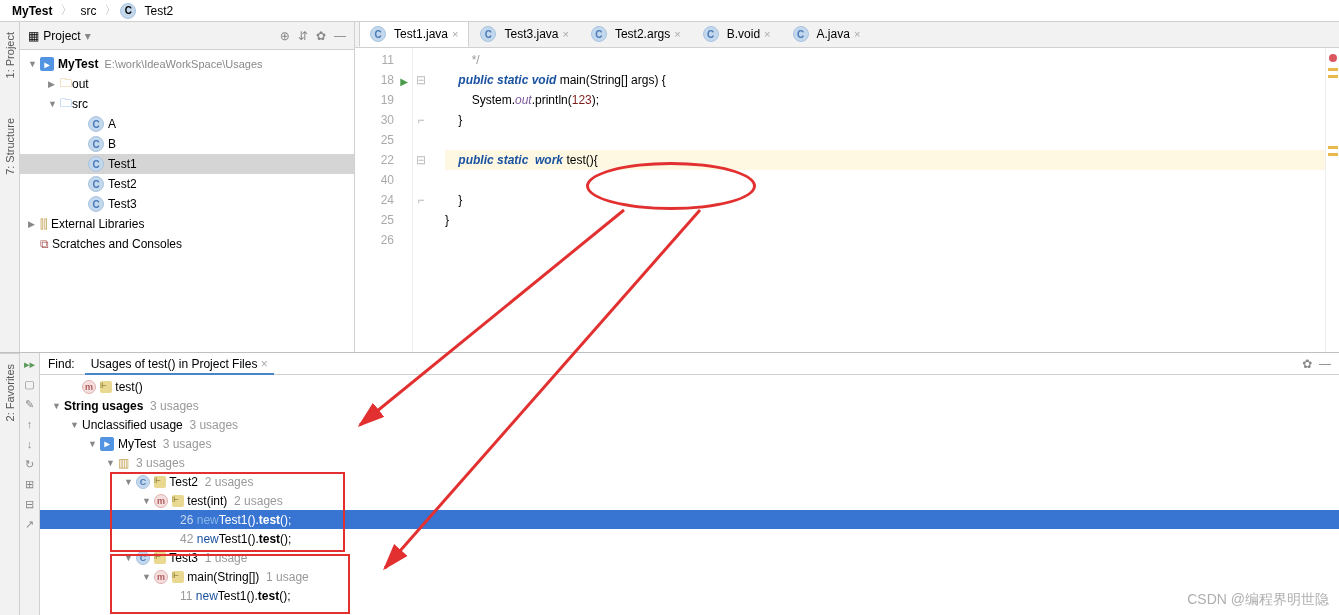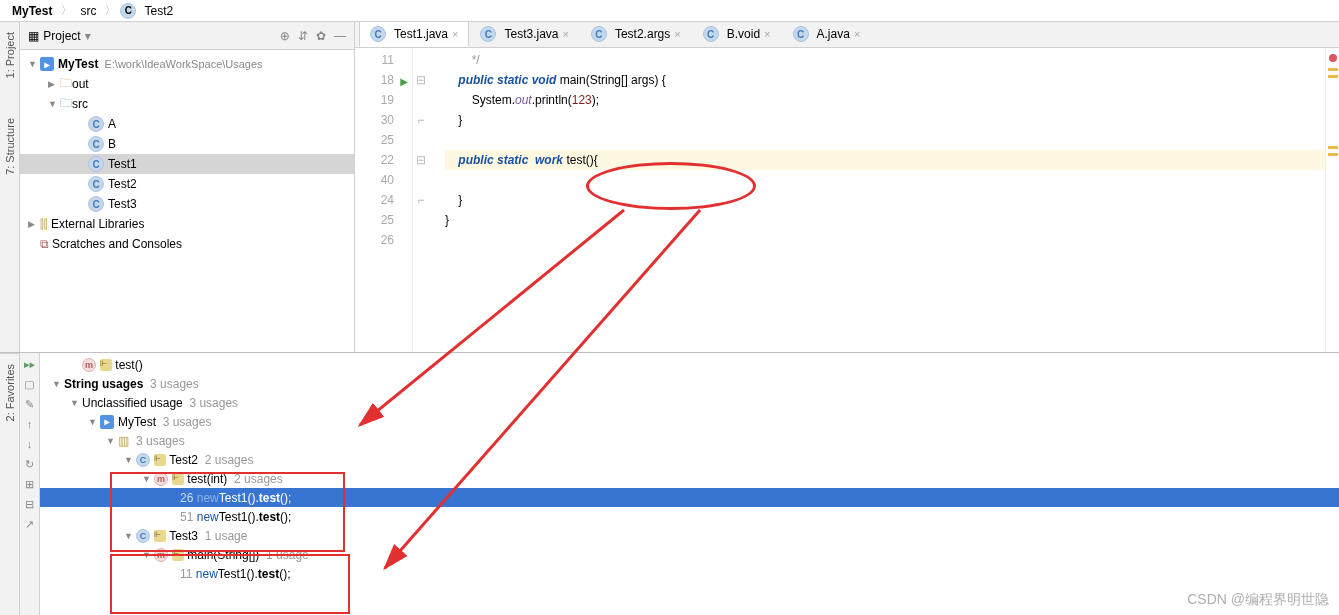--- a/index.html
+++ b/index.html
@@ -234,30 +234,37 @@
     <span>▢</span>
     <span>✎</span>
     <span>↑</span>
     <span>↓</span>
     <span>↻</span>
     <span>⊞</span>
     <span>⊟</span>
     <span>↗</span>
   </div>
   <div class="find-content">
+    <div class="find-header">
+      <div>
+        <span>Find:</span>&nbsp;&nbsp;
+        <span class="find-tab"><span>Usages of test() in Project Files</span> <span style="color:#aaa">×</span></span>
+      </div>
+      <div style="color:#888"><span>✿</span>&nbsp;&nbsp;<span>—</span></div>
+    </div>
     <div class="find-tree">
       <div class="find-row" style="padding-left:42px"><span class="pill pill-m">m</span><span class="pill-R">⊩</span>&nbsp;<span>test()</span></div>
       <div class="find-row" style="padding-left:12px"><span class="find-arrow">▼</span><span class="bold">String usages</span>&nbsp;&nbsp;<span class="dim">3 usages</span></div>
       <div class="find-row" style="padding-left:30px"><span class="find-arrow">▼</span><span>Unclassified usage</span>&nbsp;&nbsp;<span class="dim">3 usages</span></div>
       <div class="find-row" style="padding-left:48px"><span class="find-arrow">▼</span><span class="tree-icon icon-module">▸</span><span>MyTest</span>&nbsp;&nbsp;<span class="dim">3 usages</span></div>
       <div class="find-row" style="padding-left:66px"><span class="find-arrow">▼</span><span style="color:#bfa050">▥</span>&nbsp;&nbsp;<span class="dim">3 usages</span></div>
       <div class="find-row" style="padding-left:84px"><span class="find-arrow">▼</span><span class="pill pill-c">C</span><span class="pill-R">⊩</span>&nbsp;<span>Test2</span>&nbsp;&nbsp;<span class="dim">2 usages</span></div>
       <div class="find-row" style="padding-left:102px"><span class="find-arrow">▼</span><span class="pill pill-m">m</span><span class="pill-R">⊩</span>&nbsp;<span>test(int)</span>&nbsp;&nbsp;<span class="dim">2 usages</span></div>
       <div class="find-row selected" style="padding-left:140px"><span class="dim">26</span>&nbsp;<span style="color:#8ab5e8">new </span>Test1().<span class="bold">test</span><span>();</span></div>
-      <div class="find-row" style="padding-left:140px"><span class="dim">51</span>&nbsp;<span style="color:#1a52a0">new </span>Test1().<span class="bold">test</span><span>();</span></div>
+      <div class="find-row" style="padding-left:140px"><span class="dim">42</span>&nbsp;<span style="color:#1a52a0">new </span>Test1().<span class="bold">test</span><span>();</span></div>
       <div class="find-row" style="padding-left:84px"><span class="find-arrow">▼</span><span class="pill pill-c">C</span><span class="pill-R">⊩</span>&nbsp;<span>Test3</span>&nbsp;&nbsp;<span class="dim">1 usage</span></div>
       <div class="find-row" style="padding-left:102px"><span class="find-arrow">▼</span><span class="pill pill-m">m</span><span class="pill-R">⊩</span>&nbsp;<span>main(String[])</span>&nbsp;&nbsp;<span class="dim">1 usage</span></div>
       <div class="find-row" style="padding-left:140px"><span class="dim">11</span>&nbsp;<span style="color:#1a52a0">new </span>Test1().<span class="bold">test</span><span>();</span></div>
     </div>
   </div>
 </div>
 
 <div class="red-ellipse" style="left:586px; top:162px; width:170px; height:48px;"></div>
 <div class="redbox" style="left:110px; top:472px; width:235px; height:80px;"></div>
 <div class="redbox" style="left:110px; top:554px; width:240px; height:60px;"></div>

